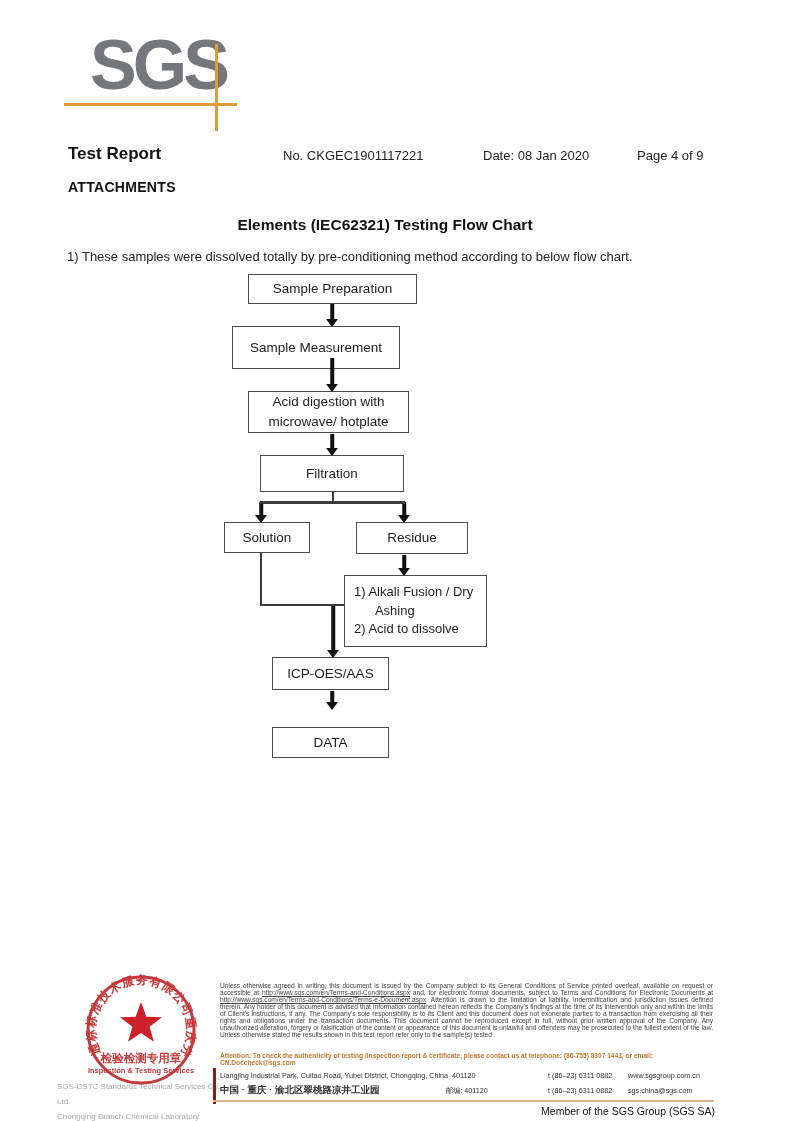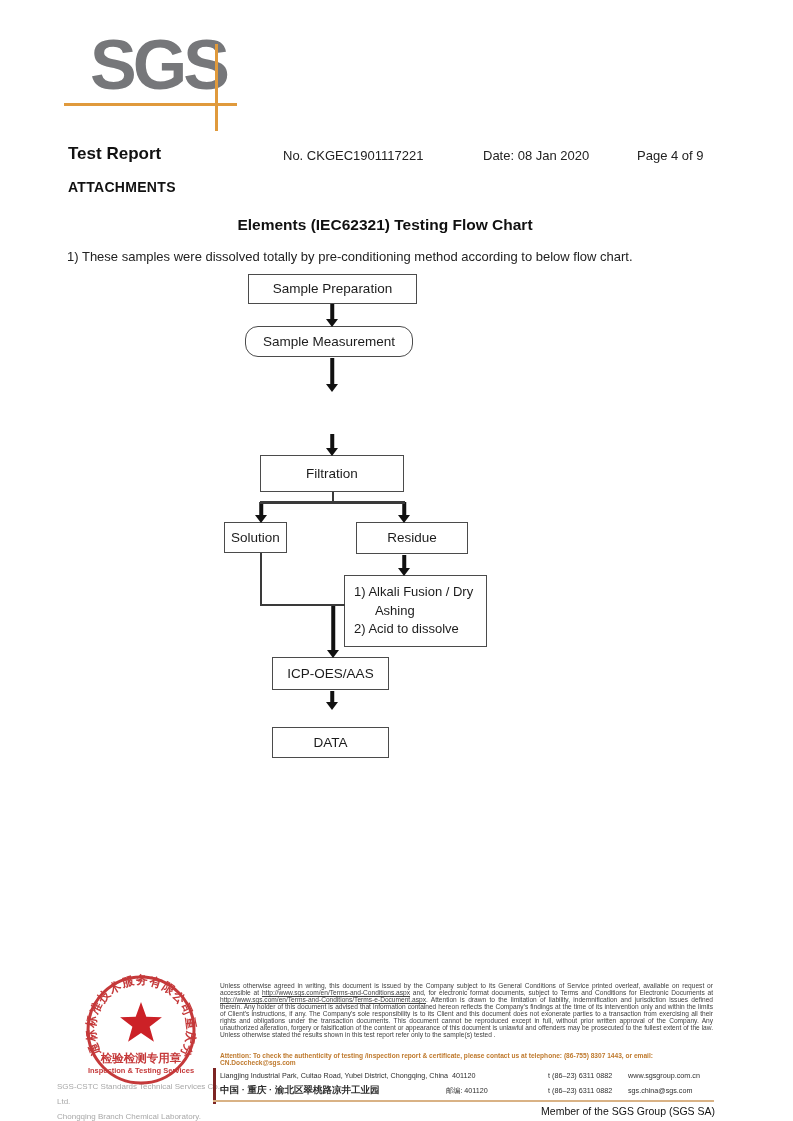--- a/index.html
+++ b/index.html
@@ -65,23 +65,25 @@
   <div class="abs report-title">Test Report</div>
   <div class="abs hmeta" style="left:283px;">No. CKGEC1901117221</div>
   <div class="abs hmeta" style="left:483px;">Date: 08 Jan 2020</div>
   <div class="abs hmeta" style="left:637px;">Page 4 of 9</div>
   <div class="abs section-label">ATTACHMENTS</div>
 
   <div class="abs chart-title">Elements (IEC62321) Testing Flow Chart</div>
   <div class="abs intro">1) These samples were dissolved totally by pre-conditioning method according to below flow chart.</div>
 
   <div class="box" style="left:248px;top:274px;width:169px;height:30px;">Sample Preparation</div>
-  <div class="box" style="left:245px;top:326px;width:168px;height:31px;border-radius:13px;">Sample Measurement</div>
+  <div class="box" style="left:232px;top:326px;width:168px;height:43px;">Sample Measurement</div>
+  <div class="box" style="left:248px;top:391px;width:161px;height:42px;">Acid digestion with
+microwave/ hotplate</div>
   <div class="box" style="left:260px;top:455px;width:144px;height:37px;">Filtration</div>
-  <div class="box" style="left:224px;top:522px;width:63px;height:31px;">Solution</div>
+  <div class="box" style="left:224px;top:522px;width:86px;height:31px;">Solution</div>
   <div class="box" style="left:356px;top:522px;width:112px;height:32px;">Residue</div>
   <div class="box left-align" style="left:344px;top:575px;width:143px;height:72px;font-size:13px;">1) Alkali Fusion / Dry
       Ashing
 2) Acid to dissolve</div>
   <div class="box" style="left:272px;top:657px;width:117px;height:33px;">ICP-OES/AAS</div>
   <div class="box" style="left:272px;top:709px;width:117px;height:31px;margin-top:18px;">DATA</div>
 
   <div class="varrow" style="left:325px;top:304px;height:23px;"></div>
   <div class="varrow" style="left:325px;top:358px;height:34px;"></div>
   <div class="varrow" style="left:325px;top:434px;height:22px;"></div>

